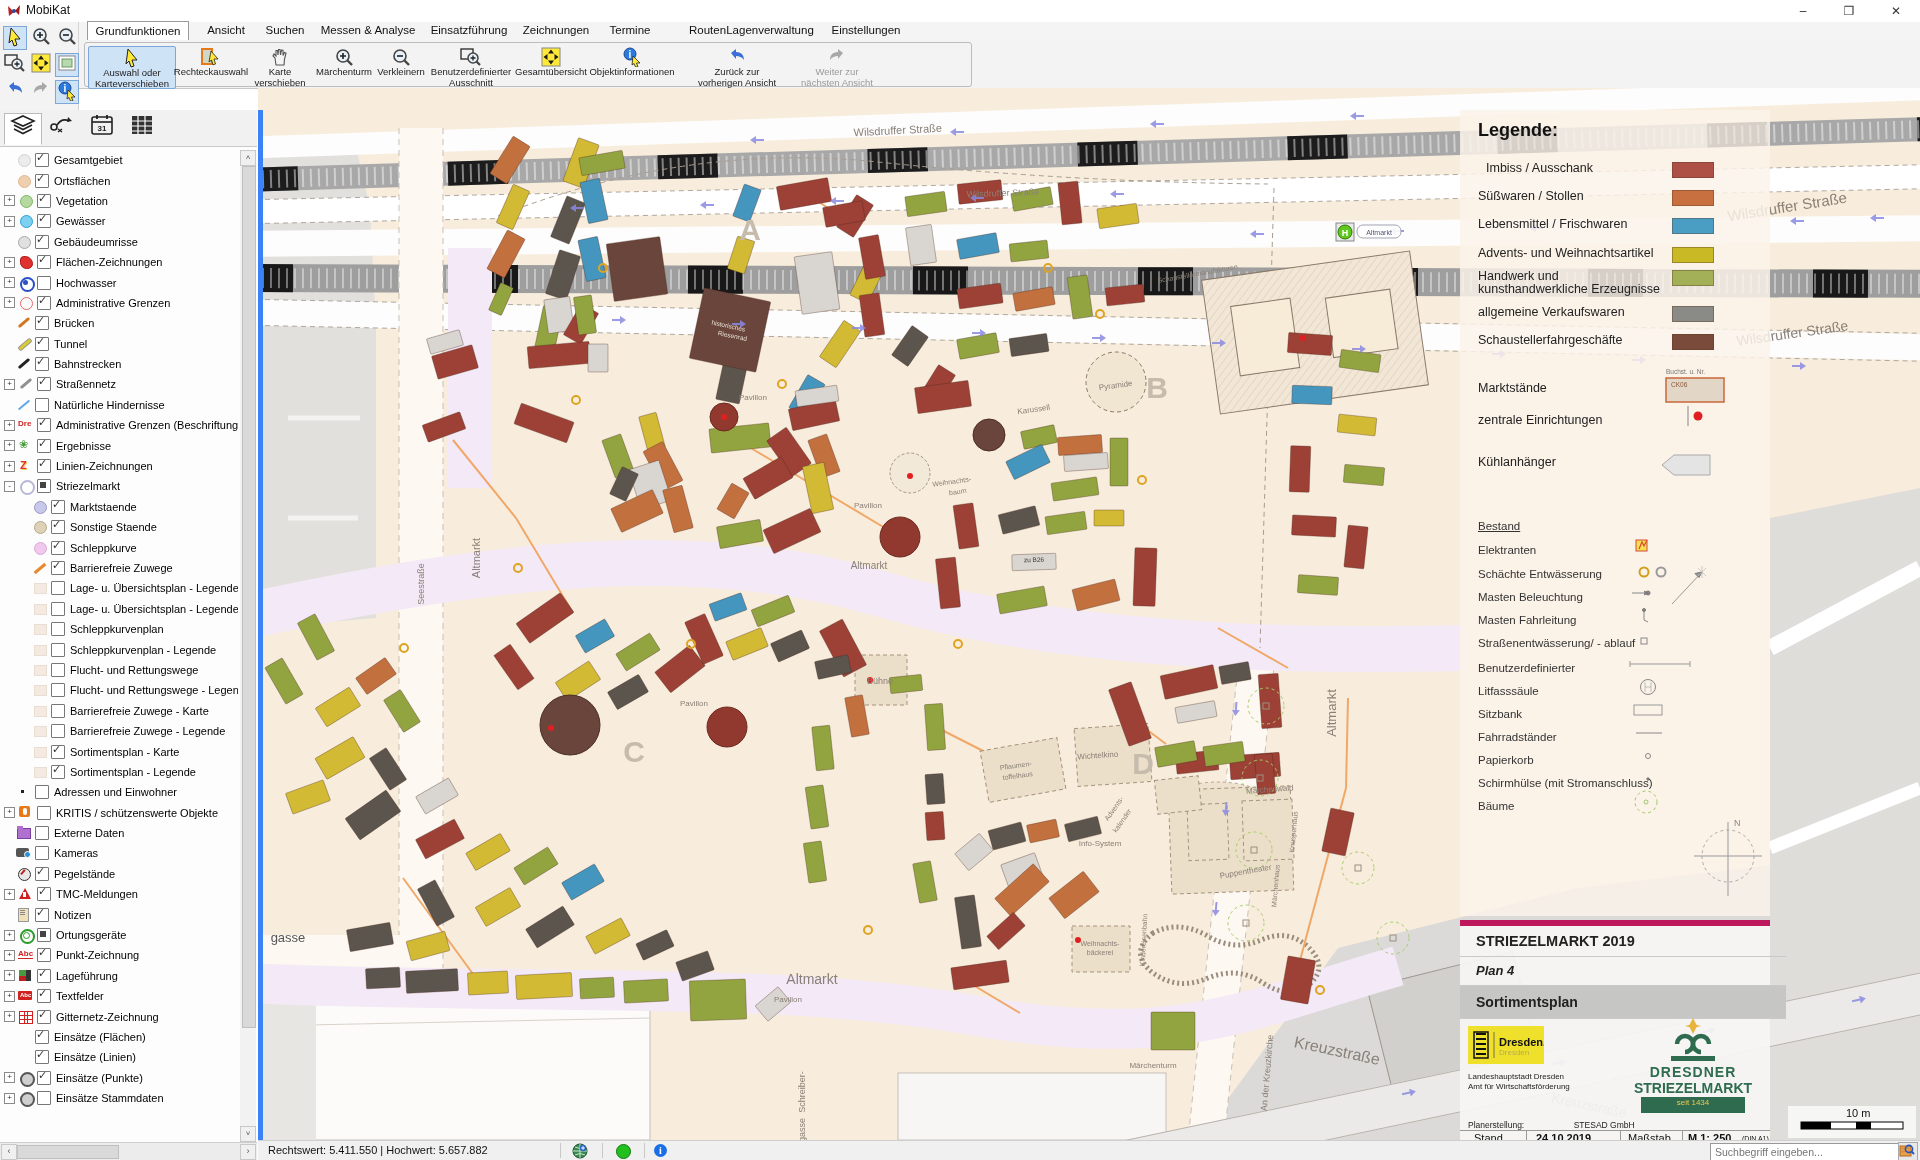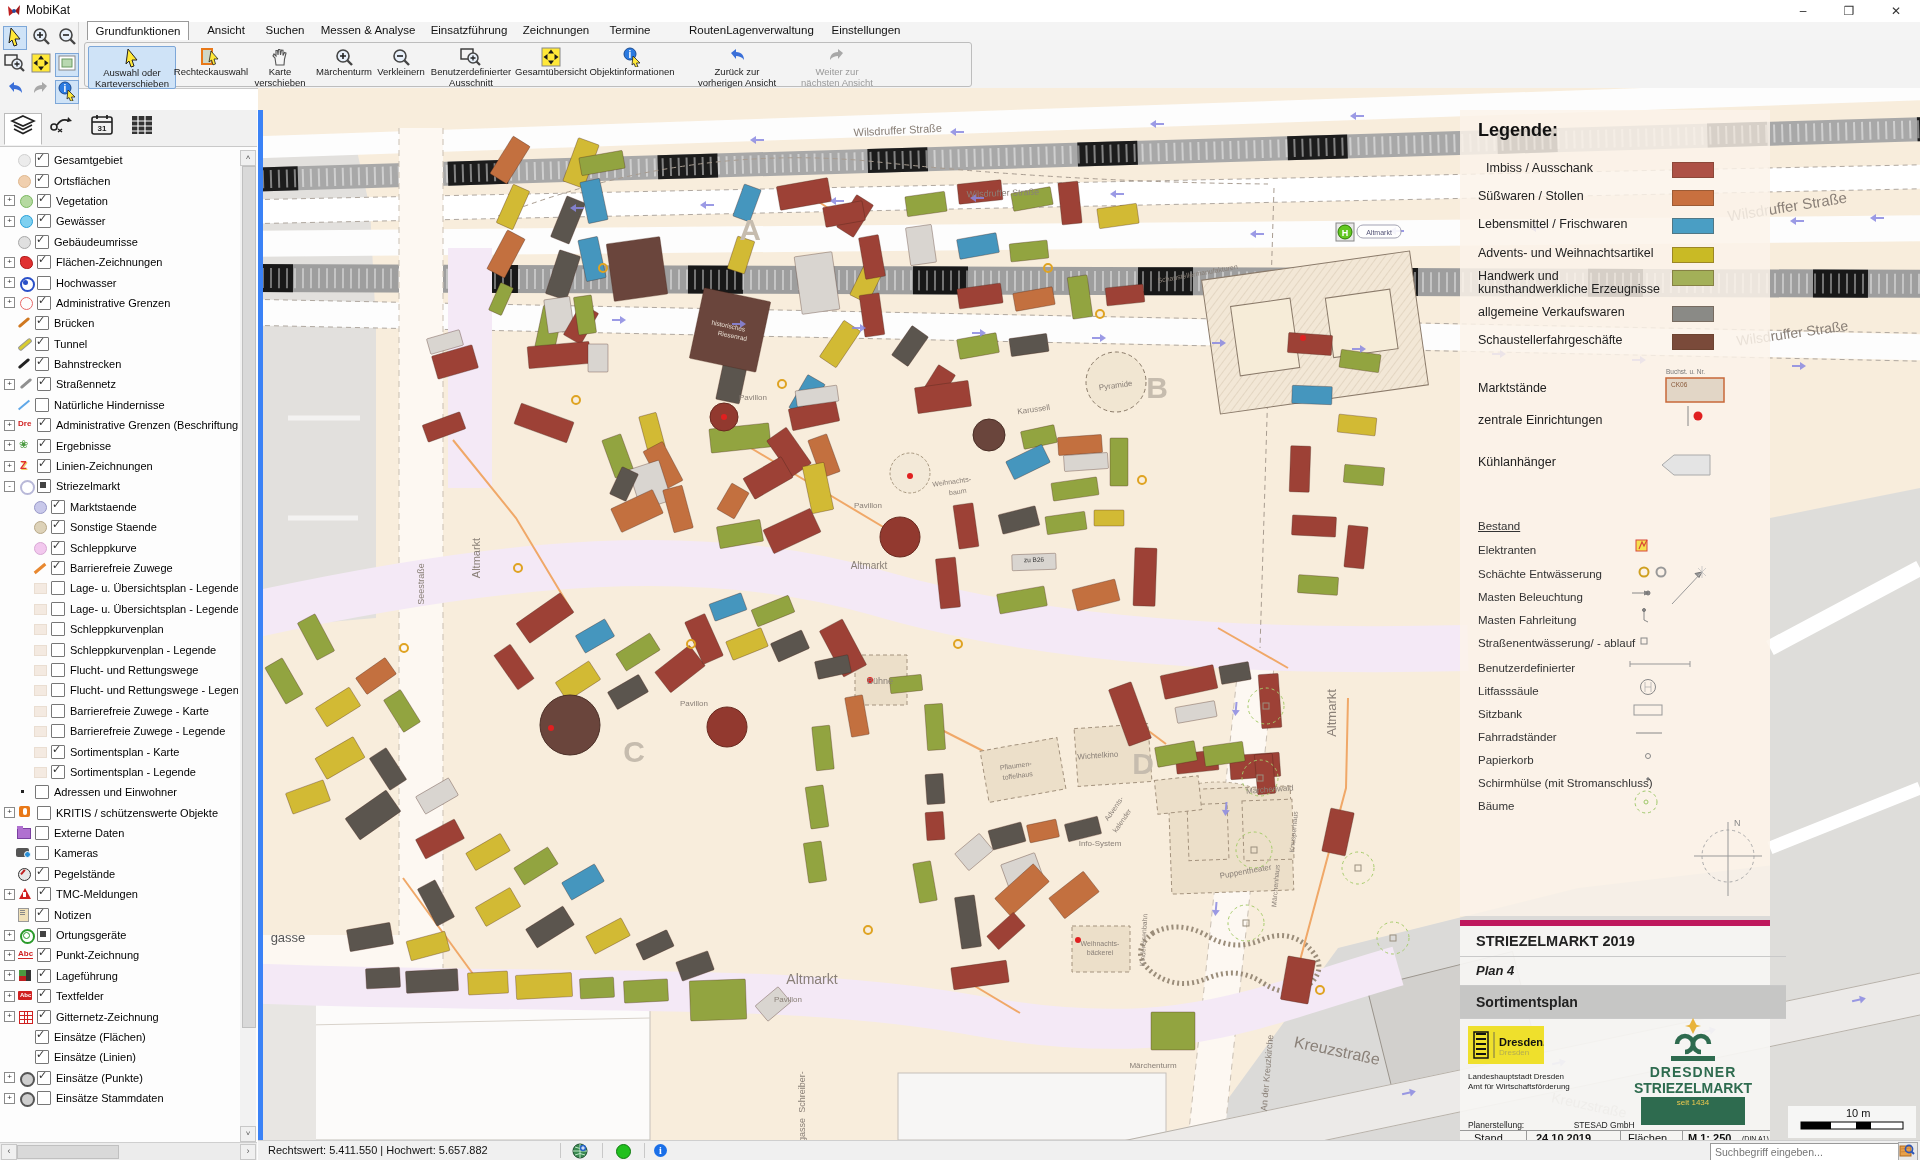--- a/index.html
+++ b/index.html
@@ -65,21 +65,21 @@
   #infopanel{left:1460px;top:920px;width:310px;height:220px;background:rgba(246,245,243,0.93);border-top:6px solid #be185d;}
   .irow{position:absolute;left:0;width:310px;border-bottom:1px solid #c9c9c9;}
   #ptitle{top:0;height:30px;line-height:30px;font-size:14.5px;font-weight:bold;color:#222;padding-left:16px;}
   #pplan{top:31px;height:28px;line-height:28px;font-size:13px;font-weight:bold;font-style:italic;color:#222;padding-left:16px;}
   #psub{top:60px;height:32px;line-height:32px;font-size:14px;font-weight:bold;color:#222;padding-left:16px;background:#c6c6c5;}
   #citylogo{position:absolute;left:8px;top:100px;width:76px;height:38px;background:#efe02c;}
   #citylines{position:absolute;left:8px;top:146px;font-size:8px;color:#222;line-height:10px;}
   #brand{position:absolute;left:160px;top:92px;width:146px;text-align:center;color:#2e6b4f;}
   #brand .b1{font-size:14px;font-weight:bold;letter-spacing:1px;}
   #brand .b2{font-size:14px;font-weight:bold;letter-spacing:0px;}
-  #brand .seit{margin:1px auto 0;width:104px;background:#2e6b4f;color:#ecc94f;font-size:8px;height:28px;line-height:12px;}
+  #brand .seit{margin:1px auto 0;width:104px;background:#2e6b4f;color:#ecc94f;font-size:8px;height:16px;line-height:12px;}
   #planner{position:absolute;left:8px;top:194px;font-size:8.5px;color:#222;}
   #ptable{position:absolute;left:0px;top:204px;width:310px;height:16px;border-top:1px solid #999;font-size:11px;color:#111;}
   #ptable span{position:absolute;top:1px;}
   .pdiv{position:absolute;top:0;width:1px;height:16px;background:#999;}
   
   #scalewrap{left:1788px;top:1106px;width:128px;height:32px;background:rgba(255,255,255,.72);}
   #scalelabel{position:absolute;left:58px;top:1px;font-size:11px;color:#111;}
   text{font-family:"Liberation Sans",sans-serif;}
 </style>
 </head>
@@ -726,21 +726,21 @@
       <div class="b1">DRESDNER</div>
       <div class="b2">STRIEZELMARKT</div>
       <div class="seit">seit 1434</div>
     </div>
     <div id="planner">
       <span>Planerstellung:</span>&nbsp;&nbsp;&nbsp;&nbsp;<span style="padding-left:40px">STESAD GmbH</span>
     </div>
     <div id="ptable">
       <span style="left:14px">Stand</span>
       <span style="left:76px;font-weight:bold">24.10.2019</span>
-      <span style="left:168px">Flächen</span>
+      <span style="left:168px">Maßstab</span>
       <span style="left:228px;font-weight:bold">M 1: 250</span>
       <span style="left:282px;font-size:7px;top:4px">(DIN A1)</span>
       <div class="pdiv" style="left:66px"></div>
         <div class="pdiv" style="left:160px"></div>
         <div class="pdiv" style="left:222px"></div>
     </div>
   </div>
 
   <div class="abs" id="scalewrap">
     <div id="scalelabel">10 m</div>

